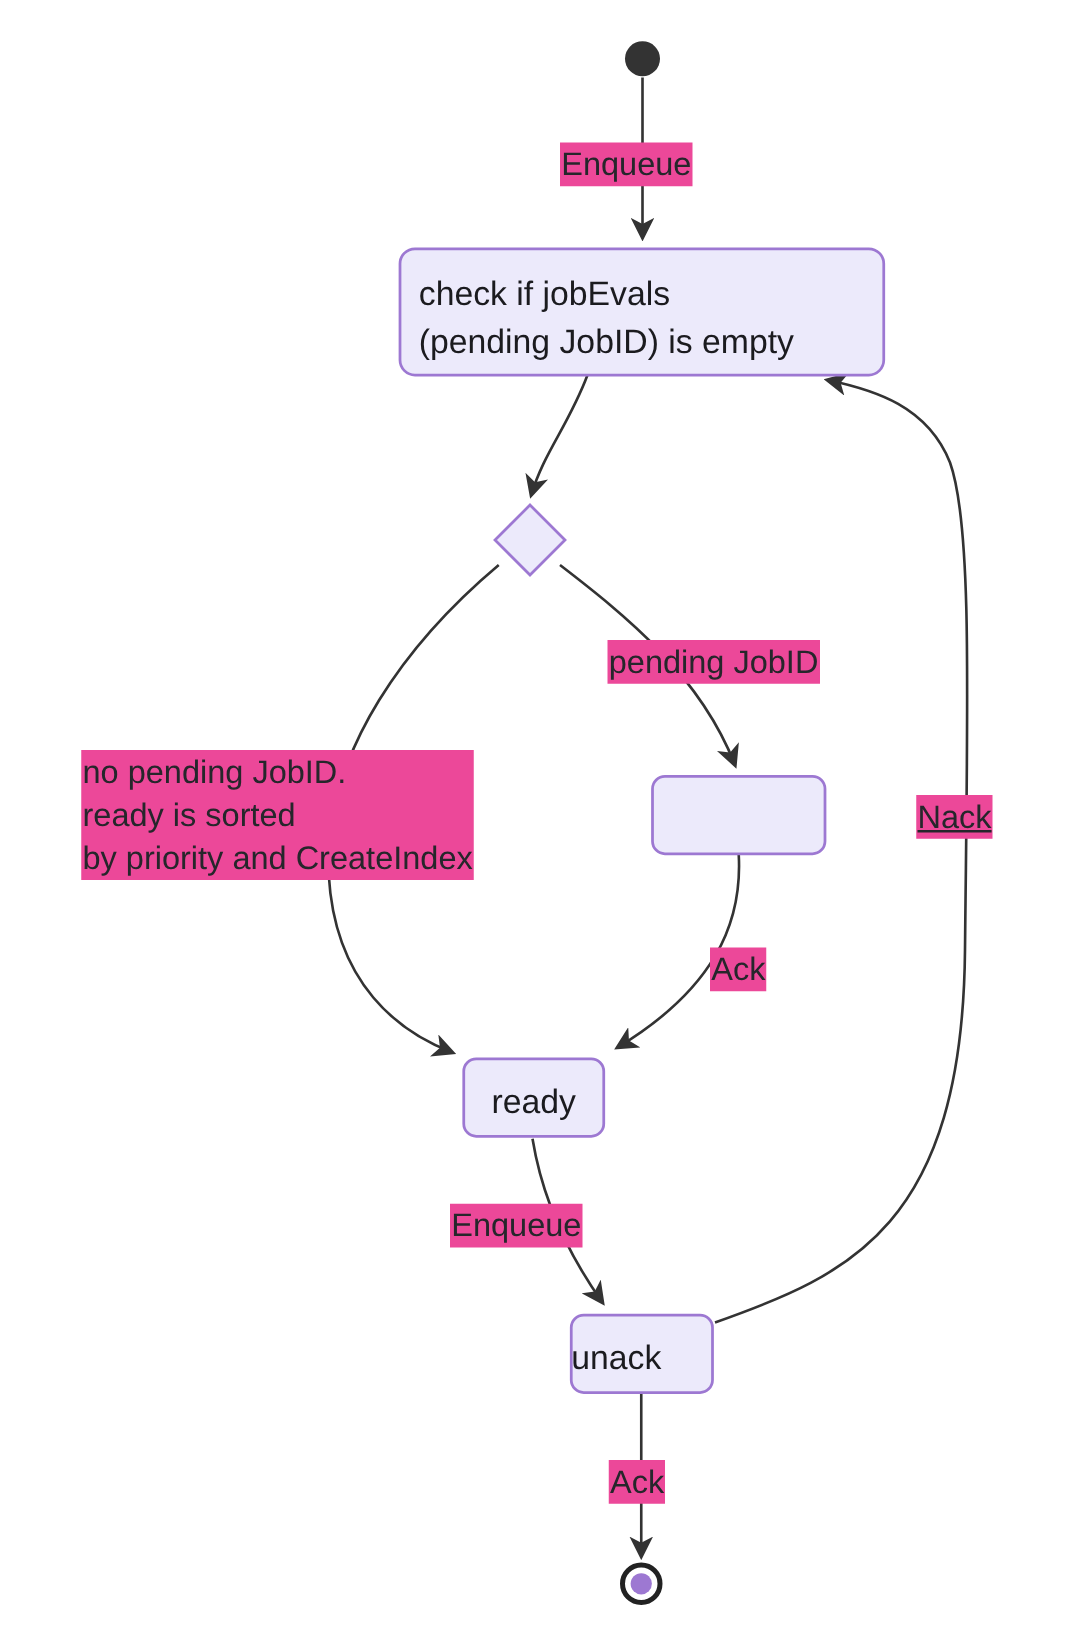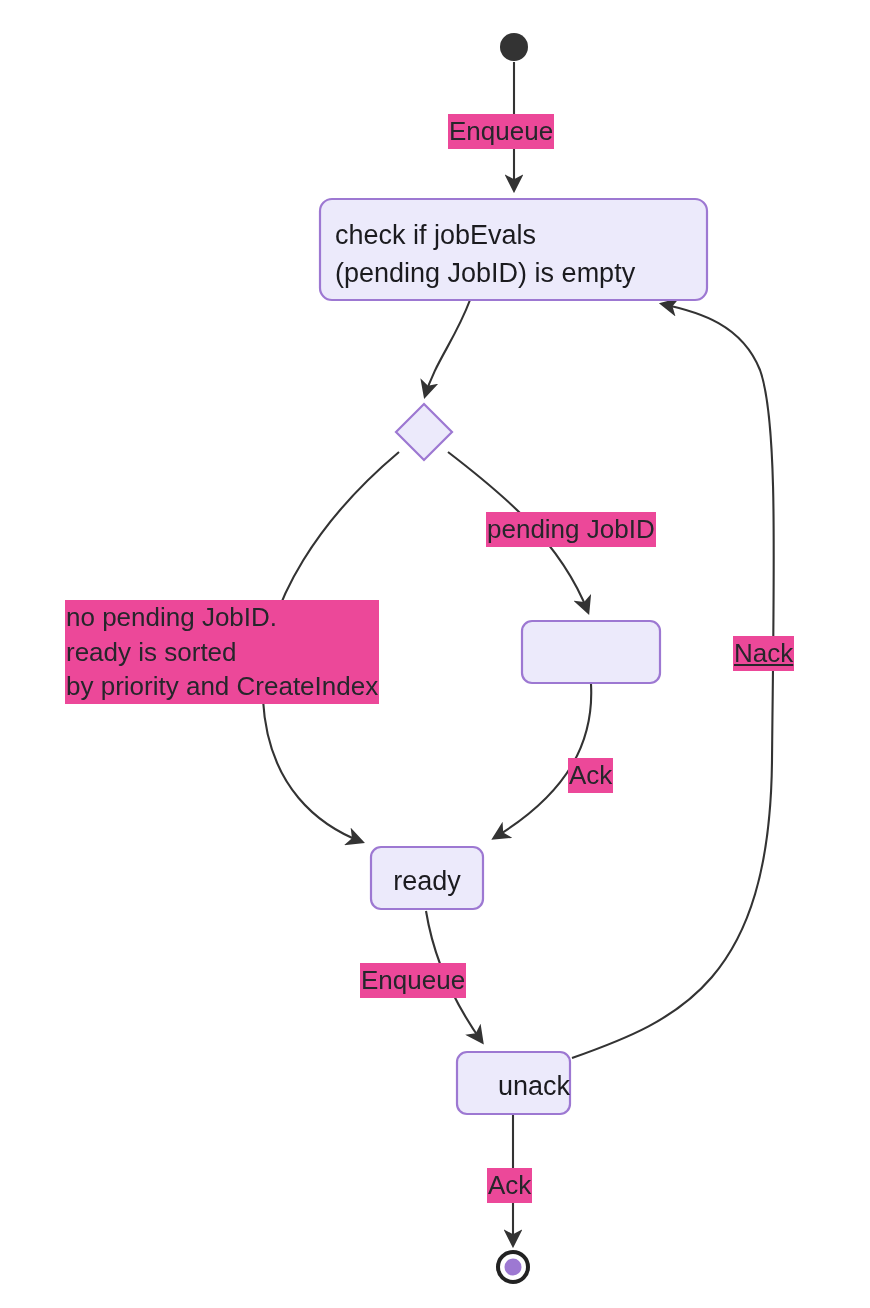--- a/index.html
+++ b/index.html
@@ -115,21 +115,21 @@
     <circle class="end-ring-outer" cx="513" cy="1267" r="15"></circle>
     <circle class="end-ring-inner" cx="513" cy="1267" r="8.5"></circle>
   </svg>
 
   <div class="node-label" style="left:335px; top:216px; width:372px;">check if jobEvals
 (pending JobID) is empty</div>
 
 
   <div class="node-label" style="left:371px; top:862px; width:112px; text-align:center;">ready</div>
 
-  <div class="node-label" style="left:457px; top:1067px; width:113px; text-align:right;">unack</div>
+  <div class="node-label" style="left:457px; top:1067px; width:113px; text-align:left;">unack</div>
 
   <div class="edge-label" style="left:448px; top:114px;">Enqueue</div>
 
   <div class="edge-label" style="left:65px; top:600px;">no pending JobID.
 ready is sorted
 by priority and CreateIndex</div>
 
   <div class="edge-label" style="left:486px; top:512px;">pending JobID</div>
 
   <div class="edge-label" style="left:568px; top:758px;">Ack</div>

